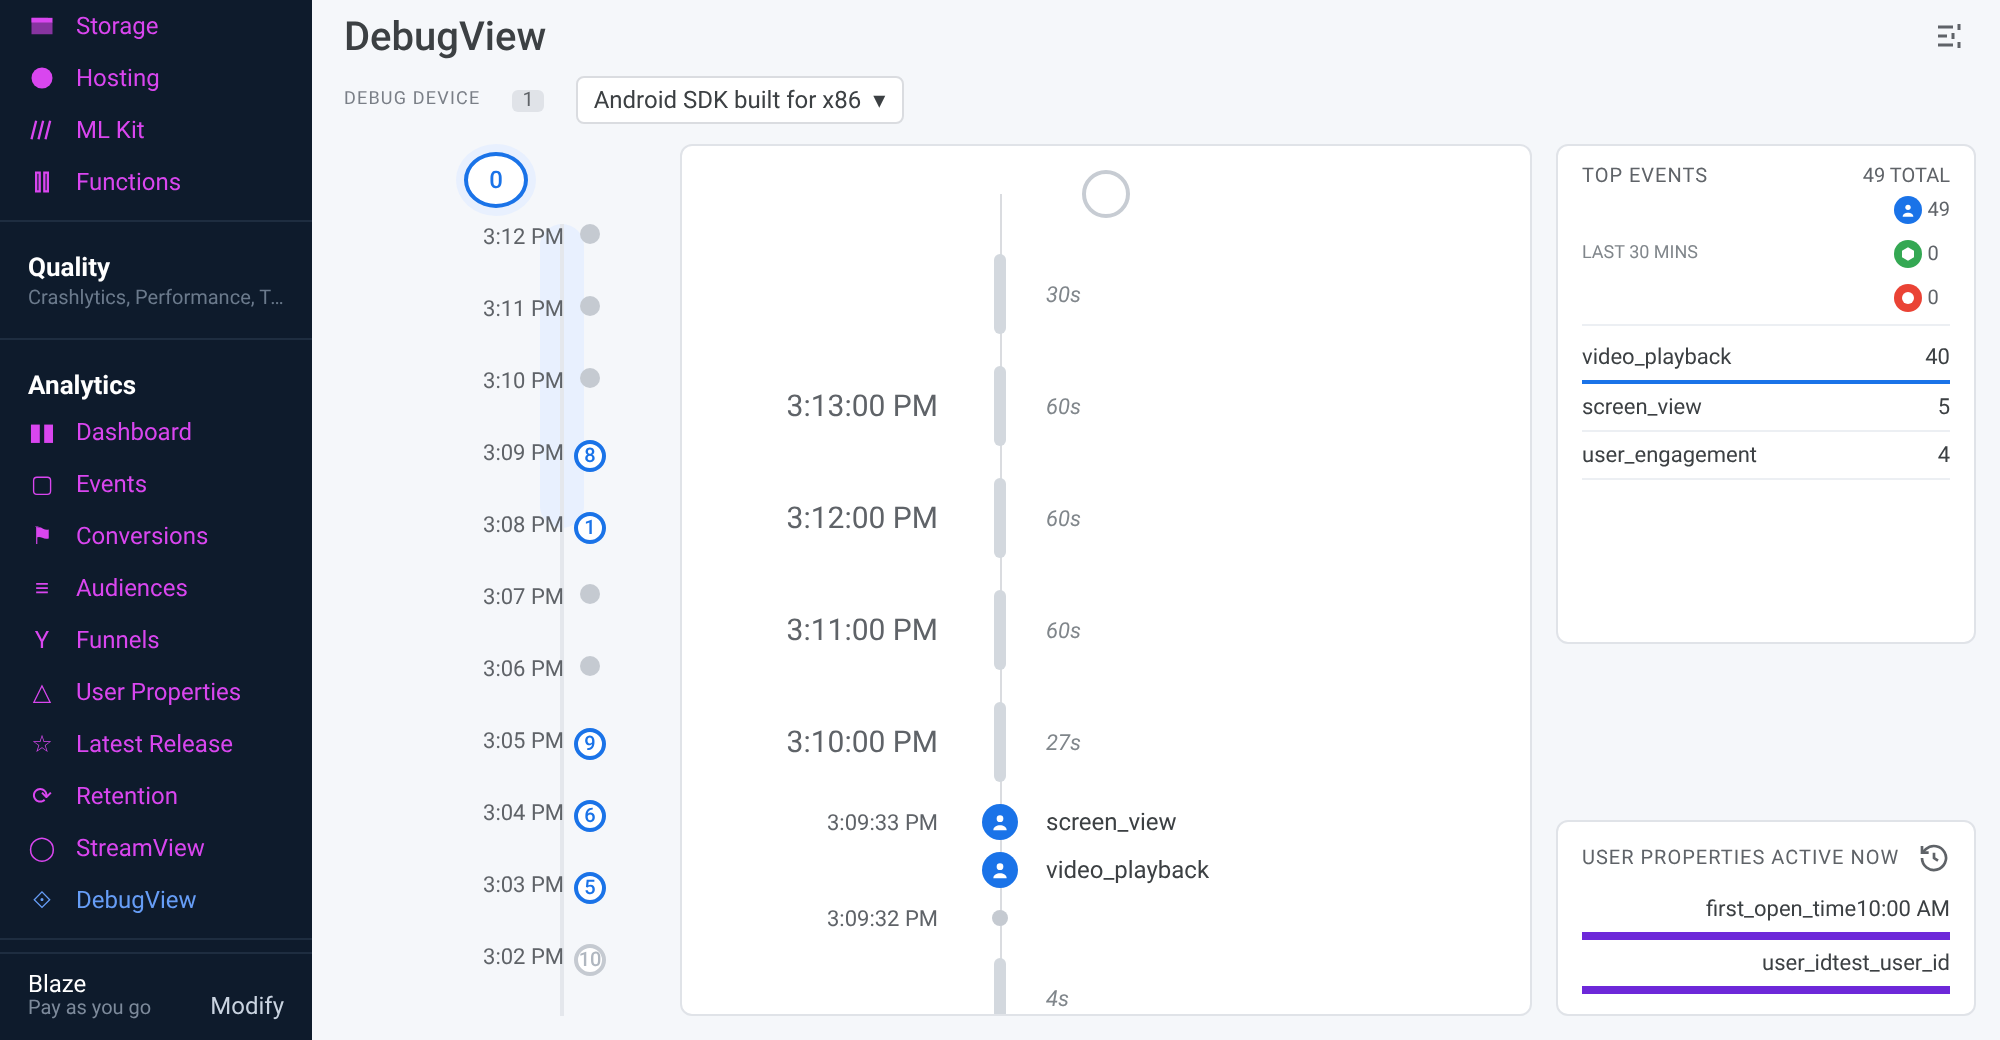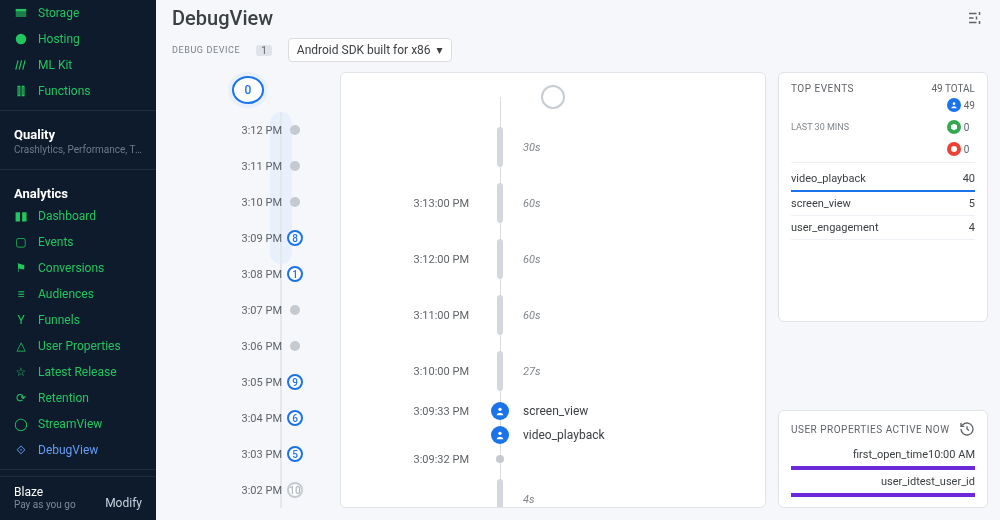--- a/index.html
+++ b/index.html
@@ -2,21 +2,21 @@
 <html><head>
 <meta charset="utf-8">
 <style>
   * { box-sizing: border-box; margin: 0; padding: 0; }
   body { font-family: -apple-system, 'Segoe UI', Roboto, Arial, sans-serif; background: #f5f7fa; color: #202124; width: 1000px; height: 520px; overflow: hidden; }
   .app { display: flex; height: 520px; }
   
   .sidebar { width: 156px; background: #0e1b2c; color: #d9e0ea; font-size: 12px; overflow-y: auto; position: relative; flex-shrink:0; }
   .sidebar::-webkit-scrollbar { width: 4px; }
   .sidebar::-webkit-scrollbar-thumb { background: #3a4a5e; }
-  .nav-item { display: flex; align-items: center; gap: 10px; padding: 6px 14px; cursor: pointer; color: #22c55e; }
+  .nav-item { display: flex; align-items: center; gap: 10px; padding: 6px 14px; cursor: pointer; color: #d946ef; }
   .nav-item.active { color: #669df6; }
   .nav-icon { width: 14px; height: 14px; display:inline-flex; align-items:center; justify-content:center; flex-shrink:0; }
   .nav-icon svg { width: 14px; height: 14px; }
   .section-head { padding: 10px 14px 2px; color: #fff; font-size: 13px; font-weight: 700; }
   .section-sub { padding: 0 14px 8px; color: #6b7a8c; font-size: 10px; white-space: nowrap; overflow:hidden; text-overflow:ellipsis; }
   .divider { height: 1px; background: #1e2d40; margin: 6px 0; }
   .bottom-bar { position: absolute; bottom: 0; left: 0; right: 0; padding: 8px 14px 10px; border-top: 1px solid #1e2d40; display:flex; justify-content:space-between; align-items:flex-end; background:#0e1b2c;}
   .plan-name { font-size: 12px; color:#fff; }
   .plan-sub { font-size: 10px; color: #7d8a9b; }
   .modify { font-size: 12px; color: #c9d3e0; cursor:pointer; }
@@ -29,31 +29,31 @@
   .device-label { color: #7a7f87; font-size: 9px; letter-spacing: 0.6px; }
   .device-count { background:#e0e3e8; color:#5f6368; border-radius:3px; padding:0 5px; font-size:10px; }
   .device-select { display:flex; align-items:center; gap:6px; border:1px solid #dadce0; border-radius:4px; padding:4px 8px; background:#fff; cursor:pointer; color:#3c4043; }
   .content { flex:1; display:flex; gap:12px; padding: 0 12px 12px; min-height:0; }
   
   .minute-col { width:160px; display:flex; flex-direction:column; align-items:center; position:relative; padding-top:4px; }
   .minute-current { width:32px; height:32px; border-radius:50%; background:#fff; border:2px solid #1a73e8; display:flex; align-items:center; justify-content:center; font-size:12px; font-weight:500; color:#1a73e8; box-shadow:0 0 0 4px #e8f0fe; margin-bottom:8px; }
   .minute-line { position:absolute; top:40px; bottom:0; width:2px; background:#e4e7ec; left:calc(50% + 32px); }
   .minute-highlight { position:absolute; top:40px; left:calc(50% + 22px); width:22px; height:152px; background:#e8f0fe; border-radius:11px; }
   .minute-list { position:relative; width:100%; }
-  .minute-item { display:flex; align-items:center; justify-content:flex-end; gap:10px; height:36px; padding-right:46px; position:relative; font-size:11px; color:#5f6368; }
+  .minute-item { display:flex; align-items:flex-start; justify-content:flex-end; gap:10px; height:36px; padding-right:46px; position:relative; font-size:11px; color:#5f6368; }
   .minute-marker { position:absolute; right:33px; width:16px; height:16px; border-radius:50%; background:#fff; border:2px solid #b0b7c0; transform:translateX(50%); }
   .minute-marker.num { border-color:#1a73e8; color:#1a73e8; font-size:10px; display:flex; align-items:center; justify-content:center; font-weight:500; }
   .minute-marker.dot { width:10px; height:10px; background:#c5cad1; border:none; }
   .minute-marker.faded { border-color:#c5cad1; color:#b0b7c0; }
   
   .seconds-panel { flex:1; background:#fff; border-radius:6px; border:1px solid #e0e3e8; padding:12px 0 0; overflow:hidden; position:relative; min-width:0; }
   .seconds-inner { height:100%; overflow-y:auto; padding:0 14px; }
   .sec-header-circle { width:24px; height:24px; border:2px solid #c7ccd3; border-radius:50%; margin:0 auto 10px; }
   .sec-row { display:flex; align-items:center; position:relative; min-height:56px; }
-  .sec-time { width:130px; text-align:right; font-size:11px; color:#5f6368; padding-right:16px; }
+  .sec-time { width:130px; text-align:right; font-size:15px; color:#5f6368; padding-right:16px; }
   .sec-track { position:relative; width:30px; display:flex; justify-content:center; }
   .sec-vline { position:absolute; top:-30px; bottom:-30px; width:1px; background:#dadce0; left:50%; }
   .sec-seg { width:6px; height:40px; background:#d3d8de; border-radius:3px; z-index:1; }
   .sec-note { font-size:11px; color:#80868b; font-style:italic; padding-left:8px; }
   .evt-row { display:flex; align-items:center; min-height:24px; }
   .evt-time { width:130px; text-align:right; font-size:11px; color:#5f6368; padding-right:16px; }
   .evt-track { width:30px; display:flex; justify-content:center; position:relative; }
   .evt-dot { width:18px; height:18px; border-radius:50%; background:#1a73e8; display:flex; align-items:center; justify-content:center; z-index:2; }
   .evt-dot.grey { background:#c5cad1; width:8px; height:8px; }
   .evt-dot svg { width:10px; height:10px; fill:#fff; }

